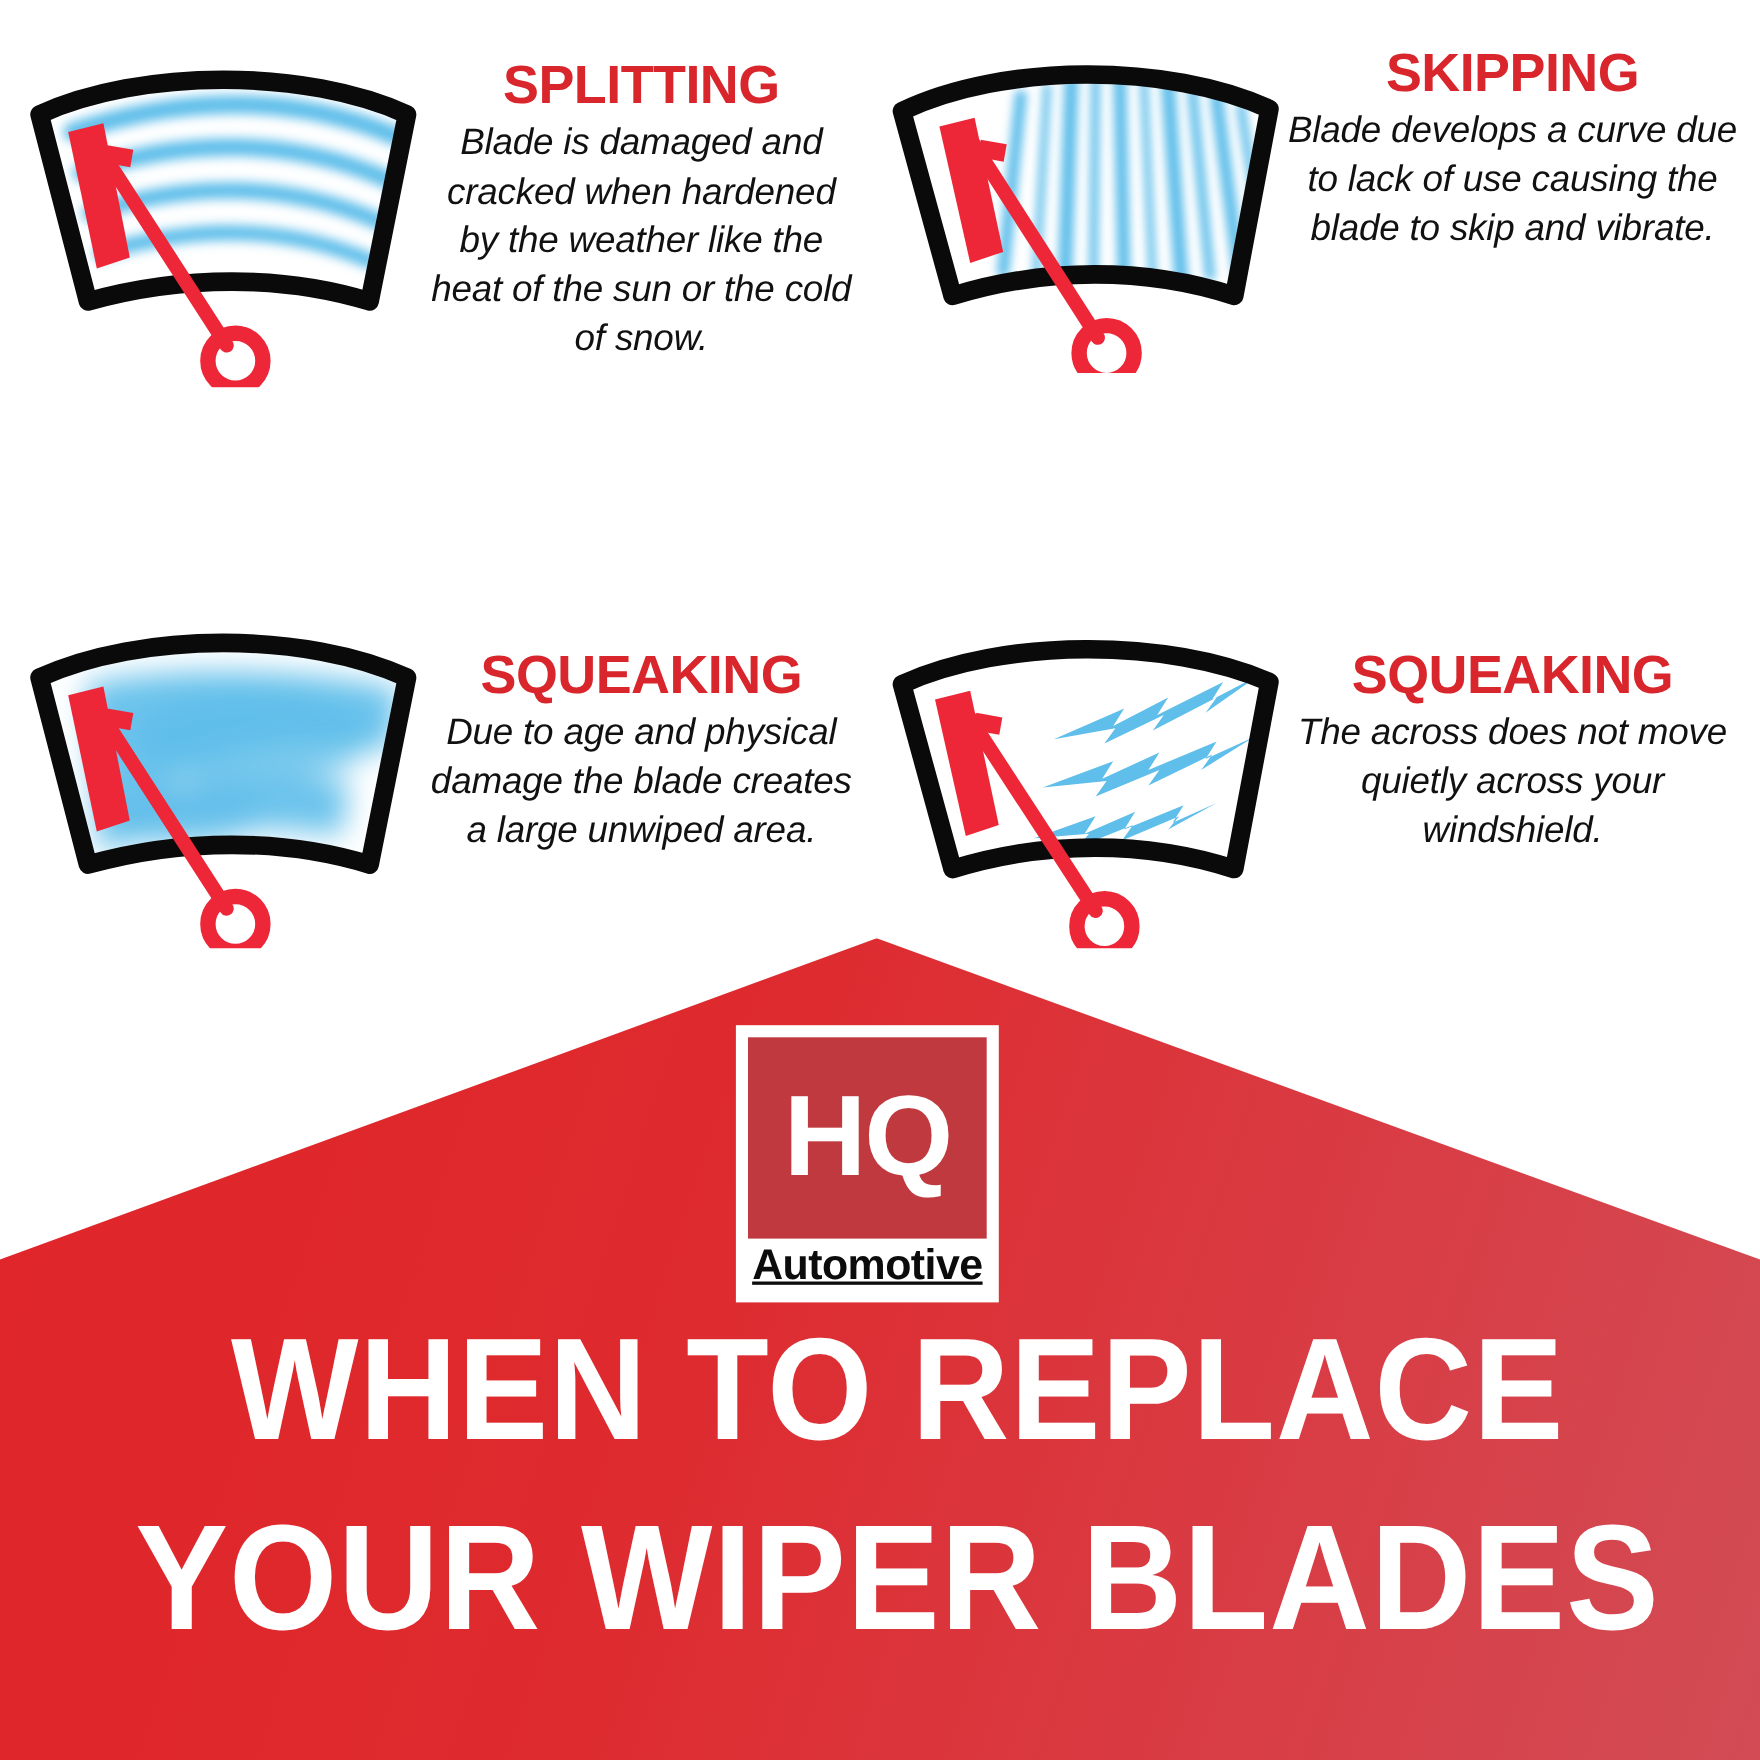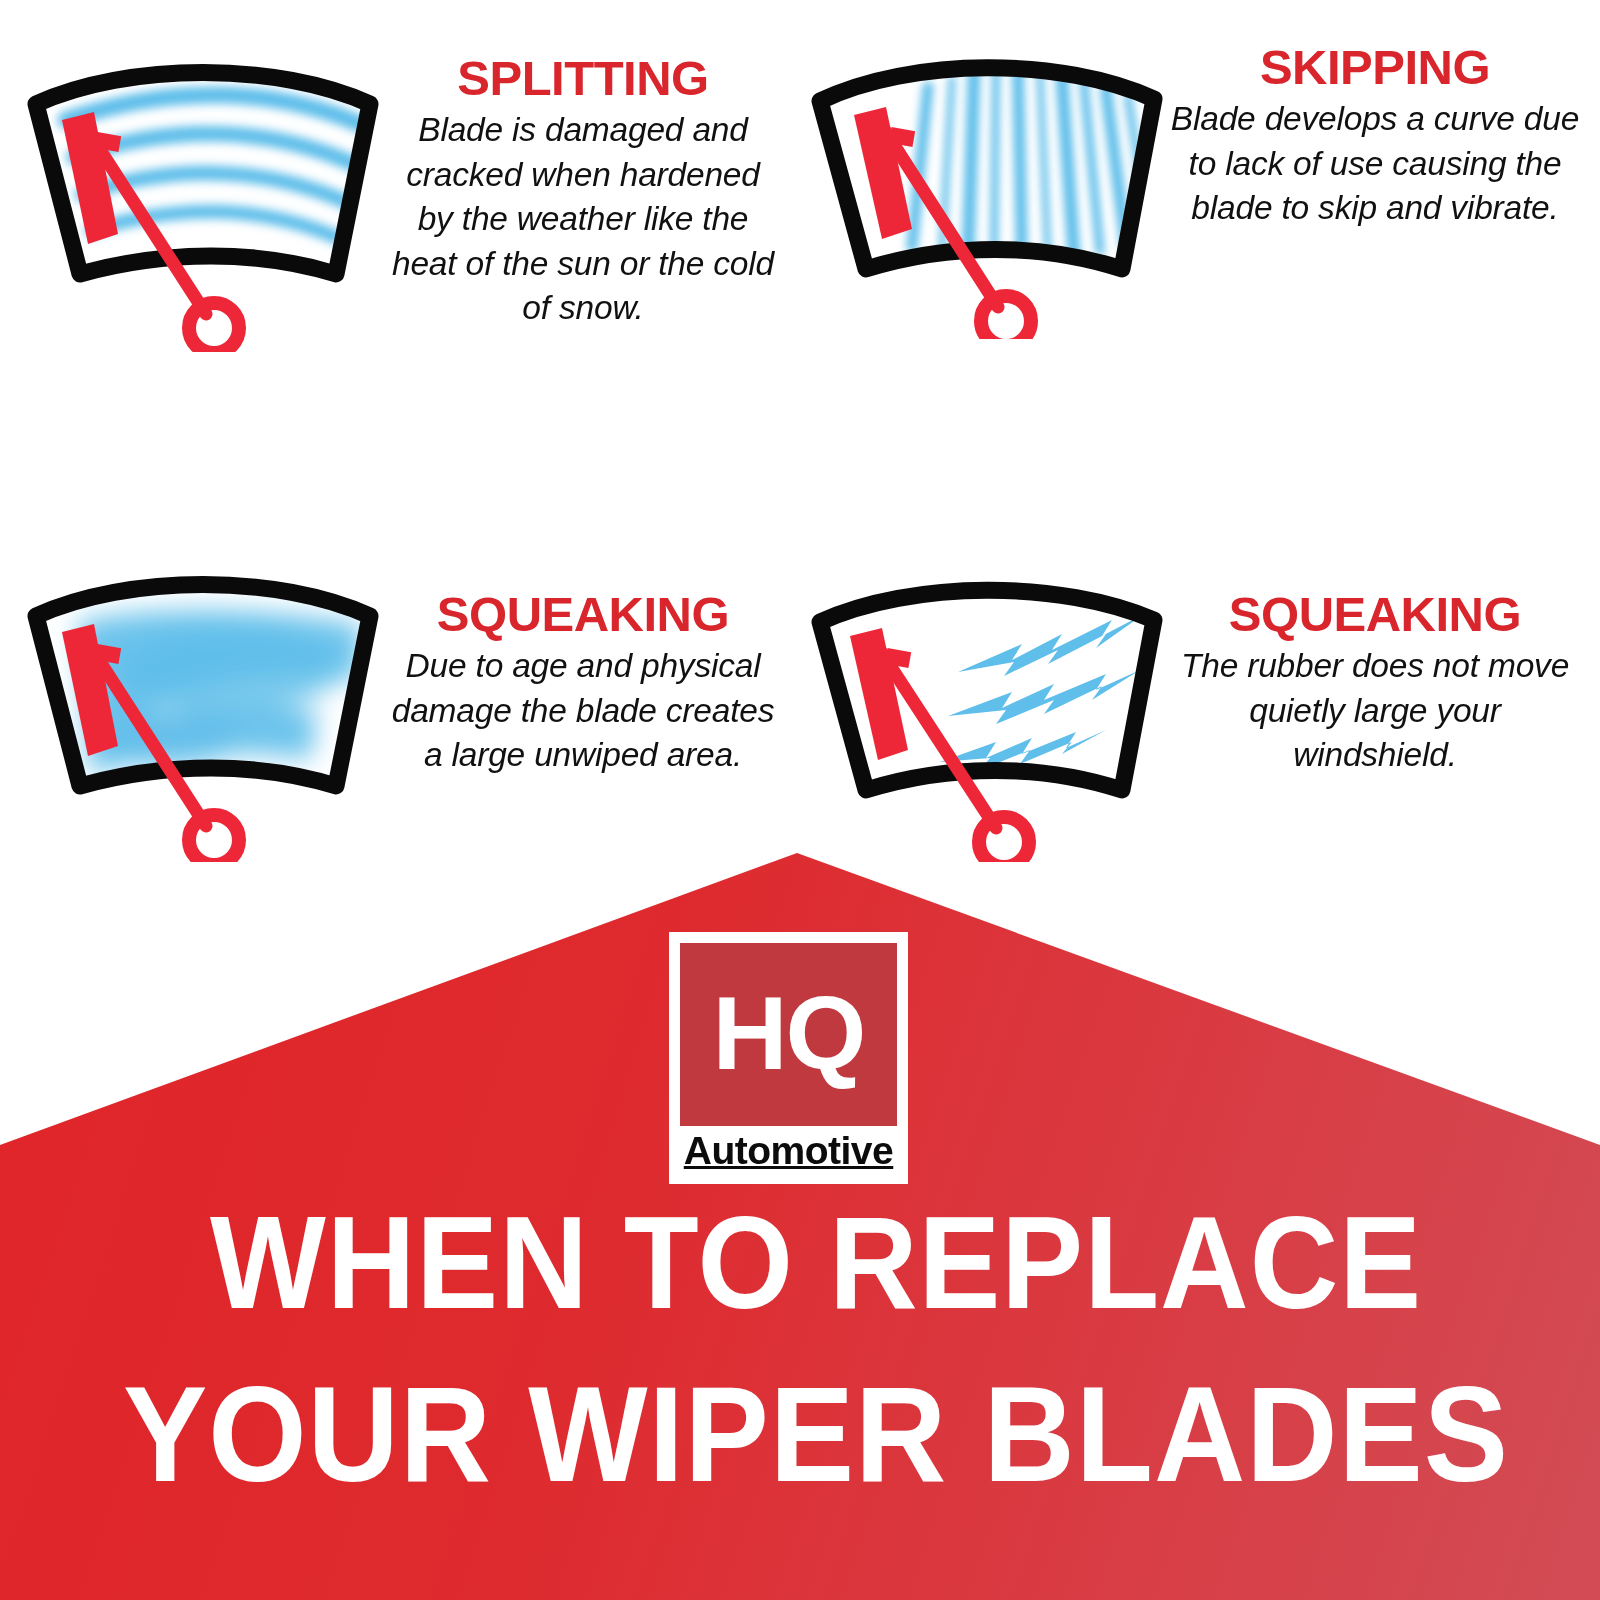--- a/index.html
+++ b/index.html
@@ -289,21 +289,21 @@
         </g>
         <path d="M20,70 C112,28 262,28 354,68 L322,238 C242,212 150,212 66,238 Z" fill="none" stroke="#0A0A0A" stroke-width="17" stroke-linejoin="round"></path>
         <path d="M50,84 L82,76 L108,198 L78,208 Z" fill="#EE2738"></path>
         <rect x="86" y="98" width="24" height="16" fill="#EE2738" transform="rotate(10 98 106)"></rect>
         <line x1="76" y1="92" x2="196" y2="276" stroke="#EE2738" stroke-width="13" stroke-linecap="round"></line>
         <circle cx="204" cy="290" r="25" fill="none" stroke="#EE2738" stroke-width="14"></circle>
       </svg>
     </div>
     <div class="card-text">
       <p class="card-title">SQUEAKING</p>
-      <p class="card-body">The rubber does not move quietly large your windshield.</p>
+      <p class="card-body">The across does not move quietly across your windshield.</p>
     </div>
   </div>
 
   <div id="banner">
     <div id="banner-shape"></div>
   </div>
 
   <div id="logo">
     <div id="logo-box">
       <span id="logo-hq">HQ</span>

